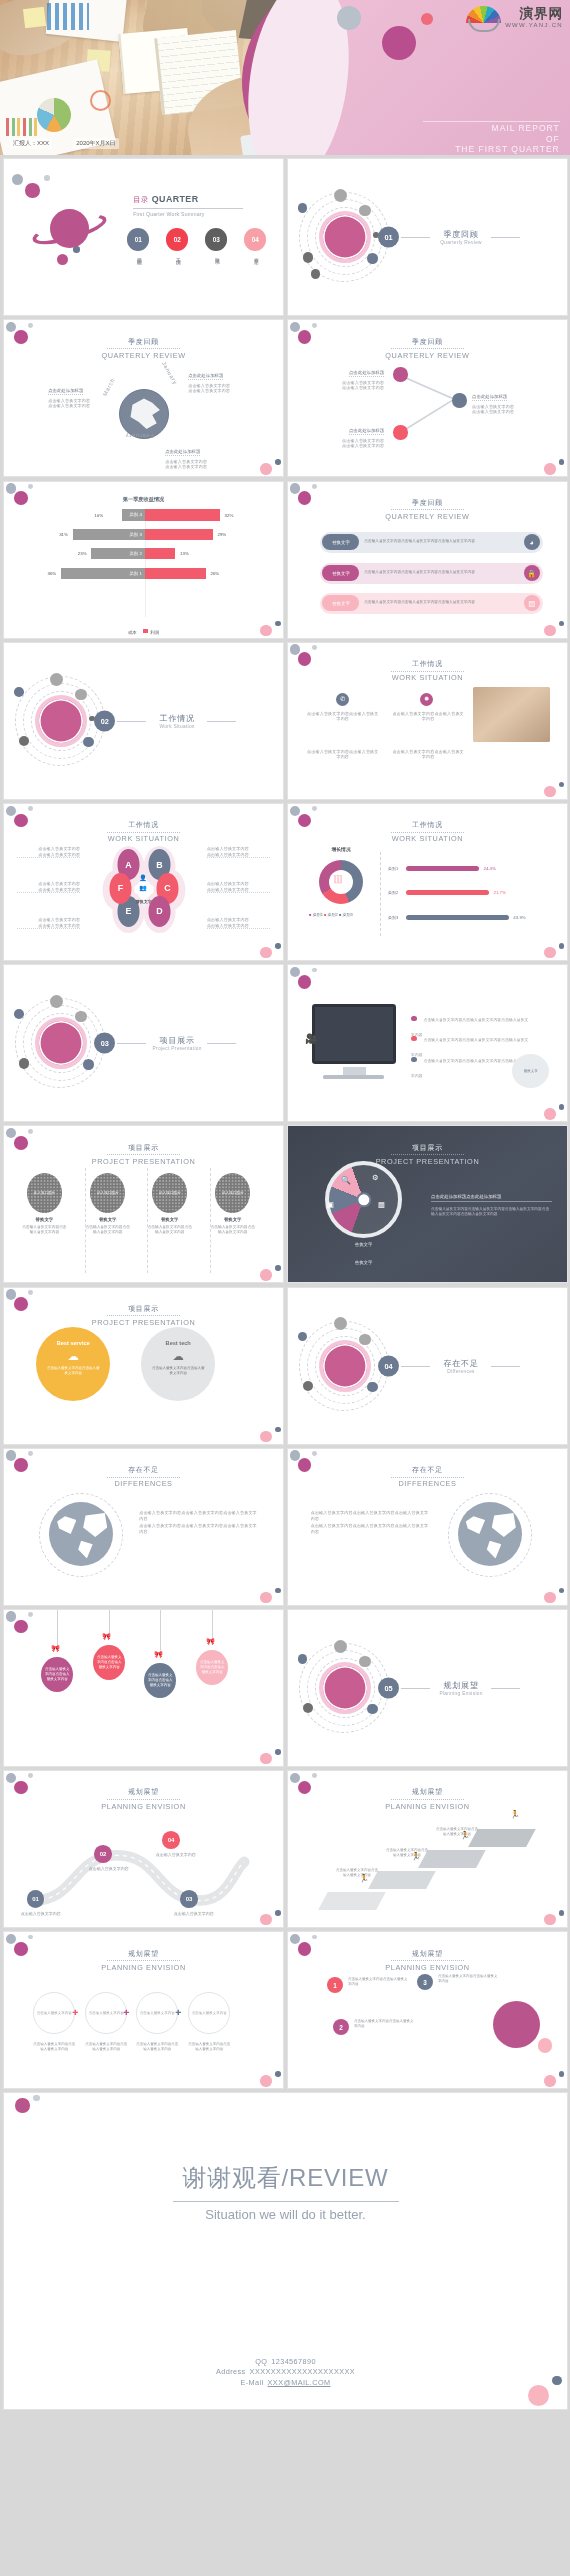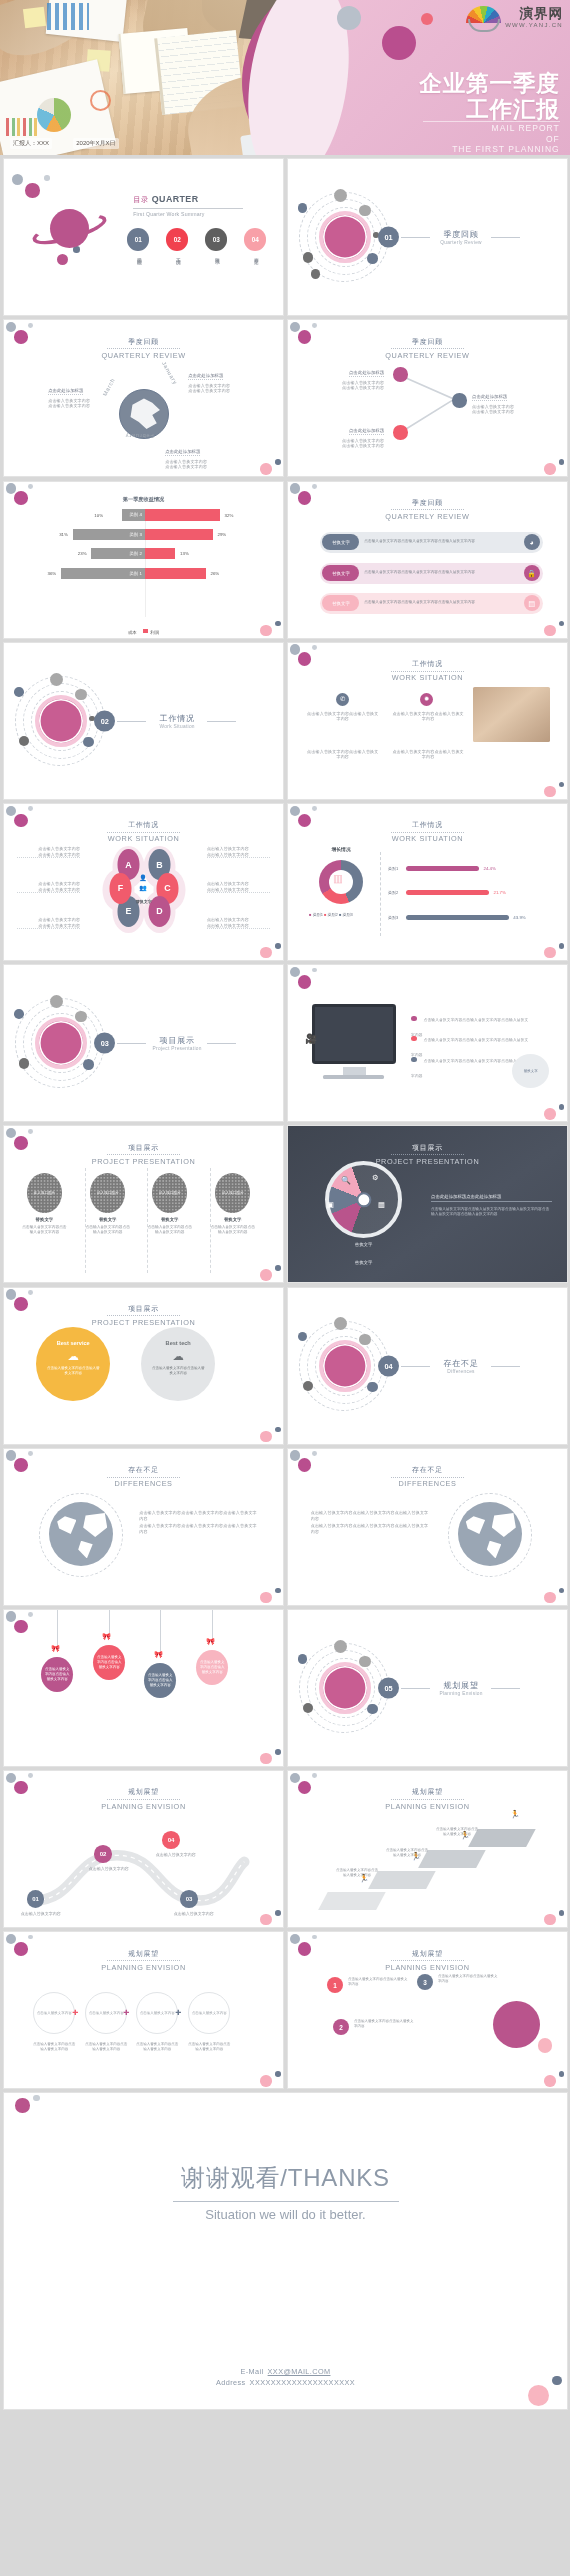--- a/index.html
+++ b/index.html
@@ -283,29 +283,25 @@
       <div class="brand-fan">
         <div class="seg"></div>
           <div class="arc"></div>
       </div>
       <div class="brand-txt">
         <div class="brand-cn">演界网</div>
         <div class="brand-url">WWW.YANJ.CN</div>
       </div>
     </div>
 
-    <div class="cover-title">
-      <div class="t1">企业第一季度</div>
-      <div class="t2">工作汇报</div>
-    </div>
     <div class="cover-rule"></div>
     <div class="cover-sub">
       <div>MAIL REPORT</div>
       <div>OF</div>
-      <div>THE FIRST PLANNING</div>
+      <div>THE FIRST QUARTER</div>
     </div>
     <div class="cover-meta">
       <span>汇报人：XXX</span>
       <span>2020年X月X日</span>
     </div>
   </div>
 
   <div class="grid">
 
     <div class="slide">
@@ -978,24 +974,25 @@
     </div>
 
   </div>
 
   <div class="full">
     <div class="thx">
       <span class="cor" style="left:11.3px;top:4.8px;width:14.5px;height:14.5px;background:#b9548c;"></span>
       <span class="cor" style="left:29px;top:1.6px;width:6.4px;height:6.4px;background:#c9cfd6;"></span>
       <span class="cor" style="right:4.8px;bottom:24px;width:9.7px;height:9.7px;background:#6b7a90;"></span>
       <span class="cor" style="right:17.7px;bottom:3.2px;width:21px;height:21px;background:#f8b5c0;"></span>
-      <div class="thx-title">谢谢观看/THANKS</div>
+      <div class="thx-title">谢谢观看/REVIEW</div>
       <div class="thx-rule"></div>
       <div class="thx-sub">Situation we will do it better.</div>
       <div class="thx-contact">
+        <div><b>QQ</b><span>1234567890</span></div>
+        <div><b>Address</b><span>XXXXXXXXXXXXXXXXXXXX</span></div>
         <div><b>E-Mail</b><u>XXX@MAIL.COM</u></div>
-        <div><b>Address</b><span>XXXXXXXXXXXXXXXXXXXX</span></div>
       </div>
     </div>
   </div>
 
 </div>
 
 
 </body></html>

